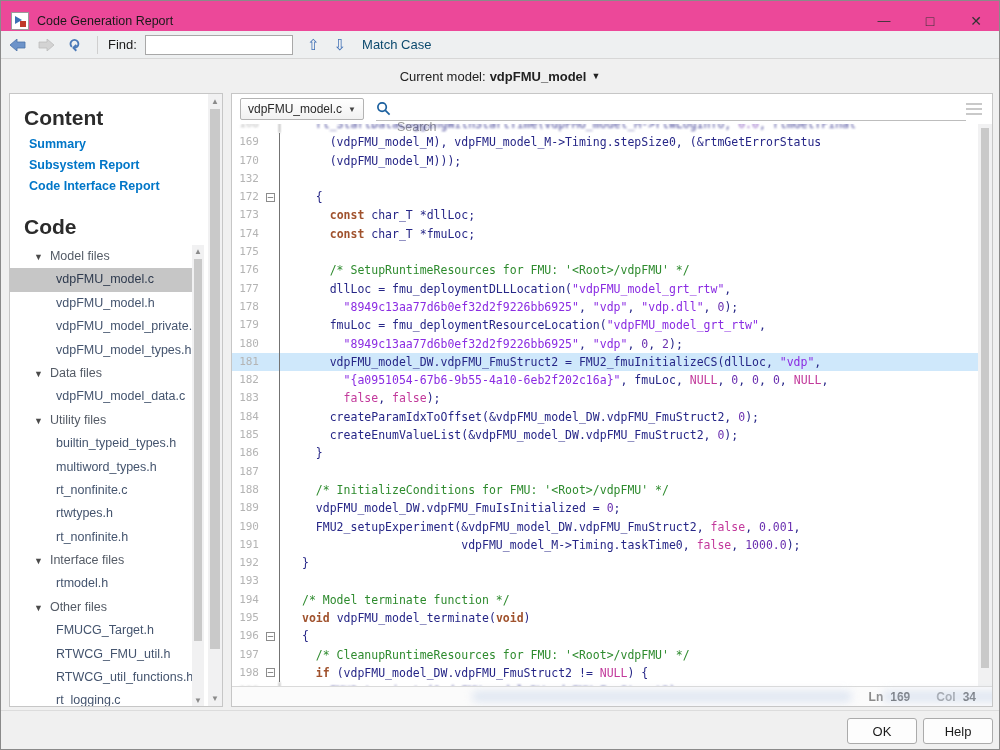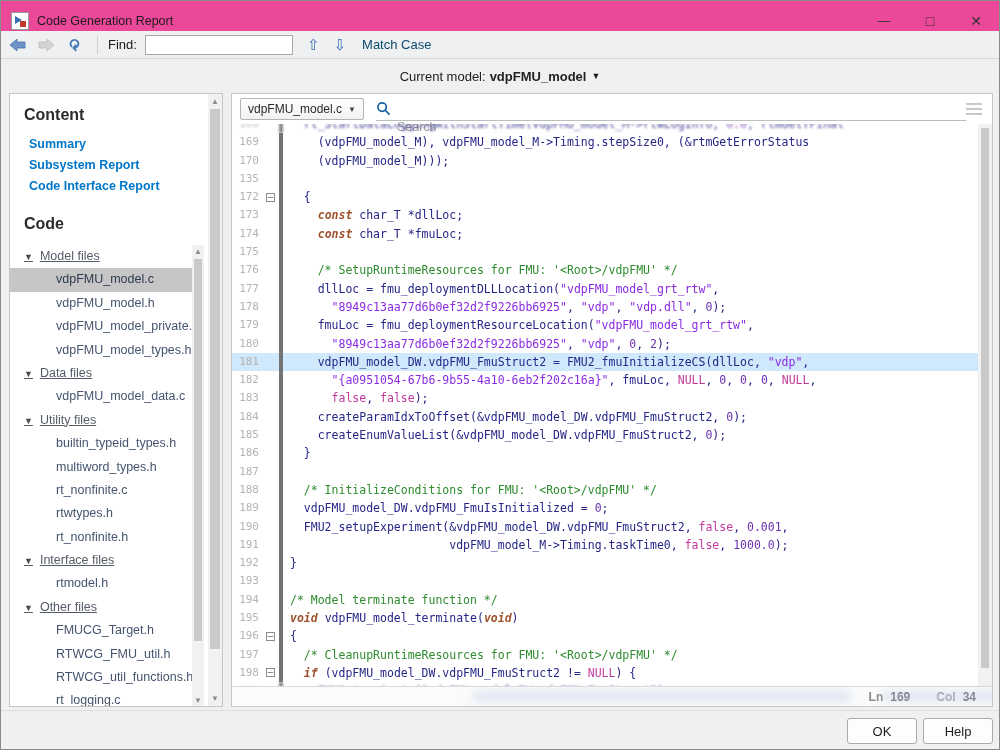--- a/index.html
+++ b/index.html
@@ -28,27 +28,27 @@
   .match-case { font-size:13px; color:#0c4a6e; margin-left:16px; }
 
   
   .modelbar { position:absolute; left:0; top:58px; right:0; height:34px; display:flex; align-items:center; justify-content:center; font-size:13px; color:#222; }
   .modelbar b { margin-left:4px; }
   .modelbar .caret { font-size:9px; margin-left:5px; color:#222; }
 
   
   .sidebar { position:absolute; left:8px; top:92px; width:214px; height:614px; background:#fff; border:1px solid #c6c6c6; overflow:hidden; }
   .sb-inner { padding:12px 0 0 14px; }
-  .sb-h { font-size:16px; font-weight:bold; color:#2b2b2b; height:20px; }
+  .sb-h { font-size:21px; font-weight:bold; color:#2b2b2b; height:20px; }
   .sb-links { margin:8px 0 0 5px; }
   .sb-link { font-size:12.5px; font-weight:bold; color:#0076c8; height:21px; line-height:21px; cursor:pointer; }
   .sb-h2 { margin-top:18px; }
   .tree { margin-top:10px; width:182px; margin-left:-14px; }
   .trow { height:23.4px; line-height:23.4px; font-size:12.5px; white-space:nowrap; overflow:hidden; cursor:default; }
-  .tgroup { color:#545b66; padding-left:14px;text-decoration:underline; }
+  .tgroup { color:#545b66; padding-left:24px; }
   .tgroup .tcaret { font-size:9px; color:#4a4a4a; margin-right:7px; }
   .titem { color:#44546e; padding-left:46px; }
   .titem.sel { background:#c6c6c6; color:#2e3a4e; }
   
   .vtrack { position:absolute; background:#f1f1f2; }
   .vthumb { position:absolute; background:#c9c9c9; }
   .varrow { position:absolute; font-size:8px; color:#8b8b8b; width:100%; text-align:center; }
   .tree-scroll { left:182px; top:151px; width:12px; height:462px; }
   .outer-scroll { left:198px; top:0; width:14px; height:612px; }
 
@@ -65,23 +65,23 @@
   .menu-icon div { height:2px; background:#c9c9c9; margin:3px 0; }
 
   .code-viewport { position:absolute; left:0; top:30px; right:14px; height:564px; overflow:hidden; }
   .code-lines { margin-top:-9px; font-family:"DejaVu Sans Mono", monospace; font-size:11.5px; }
   .cl { display:flex; height:18.3px; line-height:18.3px; white-space:pre; }
   .cl.hl { background:#cfe8fb; }
   .cl.blurred { filter:blur(1px); opacity:.85; }
   .ln { width:32px; text-align:right; padding-right:5px; color:#b4b4b4; font-size:11px; flex:none; }
   .fold { width:15px; flex:none; position:relative; }
   .foldbox { position:absolute; left:2px; top:4.5px; width:9px; height:9px; border:1px solid #8c8c8c; background:#fff; font-size:9px; line-height:7px; text-align:center; color:#444; }
-  .codetxt { flex:1; border-left:4px solid #737373; padding-left:7px; overflow:hidden; }
+  .codetxt { flex:1; border-left:1px solid #737373; padding-left:22px; overflow:hidden; }
   .tk-t { color:#262687; }
-  .tk-k { color:#a0522d; font-weight:bold;font-style:italic; }
+  .tk-k { color:#a0522d; font-weight:bold; }
   .tk-s { color:#8a2be2; }
   .tk-u { color:#6a30b0; }
   .tk-c { color:#2e8b2e; }
   .tk-b { color:#c2399b; }
 
   .code-scroll { right:0; top:30px; width:14px; height:564px; }
 
   .statusbar { position:absolute; left:0; bottom:0; right:0; height:20px; background:#fbfbfb; border-top:1px solid #dadada; display:flex; align-items:center; justify-content:flex-end; padding-right:16px; font-size:12px;font-weight:bold; }
   .st-lab { color:#8a8a8a; margin-right:7px; }
   .st-val { color:#4a4a4a; }
@@ -200,21 +200,21 @@
           <div></div>
           <div></div>
         </div>
     </div>
 
     <div class="code-viewport">
       <div class="code-lines">
           <div class="cl blurred"><span class="ln">168</span><span class="fold"></span><span class="codetxt"><span class="tk-t">  rt_StartDataLoggingWithStartTime(vdpFMU_model_M-&gt;rtwLogInfo, </span><span class="tk-u">0.0</span><span class="tk-t">, rtmGetTFinal</span></span></div>
           <div class="cl"><span class="ln">169</span><span class="fold"></span><span class="codetxt"><span class="tk-t">    (vdpFMU_model_M), vdpFMU_model_M-&gt;Timing.stepSize0, (&amp;rtmGetErrorStatus</span></span></div>
           <div class="cl"><span class="ln">170</span><span class="fold"></span><span class="codetxt"><span class="tk-t">    (vdpFMU_model_M)));</span></span></div>
-          <div class="cl"><span class="ln">135</span><span class="fold"></span><span class="codetxt"></span></div>
+          <div class="cl"><span class="ln">132</span><span class="fold"></span><span class="codetxt"></span></div>
           <div class="cl"><span class="ln">172</span><span class="fold"><span class="foldbox">–</span></span><span class="codetxt"><span class="tk-t">  {</span></span></div>
           <div class="cl"><span class="ln">173</span><span class="fold"></span><span class="codetxt"><span class="tk-t">    </span><span class="tk-k">const</span><span class="tk-t"> char_T *dllLoc;</span></span></div>
           <div class="cl"><span class="ln">174</span><span class="fold"></span><span class="codetxt"><span class="tk-t">    </span><span class="tk-k">const</span><span class="tk-t"> char_T *fmuLoc;</span></span></div>
           <div class="cl"><span class="ln">175</span><span class="fold"></span><span class="codetxt"></span></div>
           <div class="cl"><span class="ln">176</span><span class="fold"></span><span class="codetxt"><span class="tk-c">    /* SetupRuntimeResources for FMU: '&lt;Root&gt;/vdpFMU' */</span></span></div>
           <div class="cl"><span class="ln">177</span><span class="fold"></span><span class="codetxt"><span class="tk-t">    dllLoc = fmu_deploymentDLLLocation(</span><span class="tk-s">"vdpFMU_model_grt_rtw"</span><span class="tk-t">,</span></span></div>
           <div class="cl"><span class="ln">178</span><span class="fold"></span><span class="codetxt"><span class="tk-t">      </span><span class="tk-s">"8949c13aa77d6b0ef32d2f9226bb6925"</span><span class="tk-t">, </span><span class="tk-s">"vdp"</span><span class="tk-t">, </span><span class="tk-s">"vdp.dll"</span><span class="tk-t">, </span><span class="tk-u">0</span><span class="tk-t">);</span></span></div>
           <div class="cl"><span class="ln">179</span><span class="fold"></span><span class="codetxt"><span class="tk-t">    fmuLoc = fmu_deploymentResourceLocation(</span><span class="tk-s">"vdpFMU_model_grt_rtw"</span><span class="tk-t">,</span></span></div>
           <div class="cl"><span class="ln">180</span><span class="fold"></span><span class="codetxt"><span class="tk-t">      </span><span class="tk-s">"8949c13aa77d6b0ef32d2f9226bb6925"</span><span class="tk-t">, </span><span class="tk-s">"vdp"</span><span class="tk-t">, </span><span class="tk-u">0</span><span class="tk-t">, </span><span class="tk-u">2</span><span class="tk-t">);</span></span></div>
           <div class="cl hl"><span class="ln">181</span><span class="fold"></span><span class="codetxt"><span class="tk-t">    vdpFMU_model_DW.vdpFMU_FmuStruct2 = FMU2_fmuInitializeCS(dllLoc, </span><span class="tk-s">"vdp"</span><span class="tk-t">,</span></span></div>

